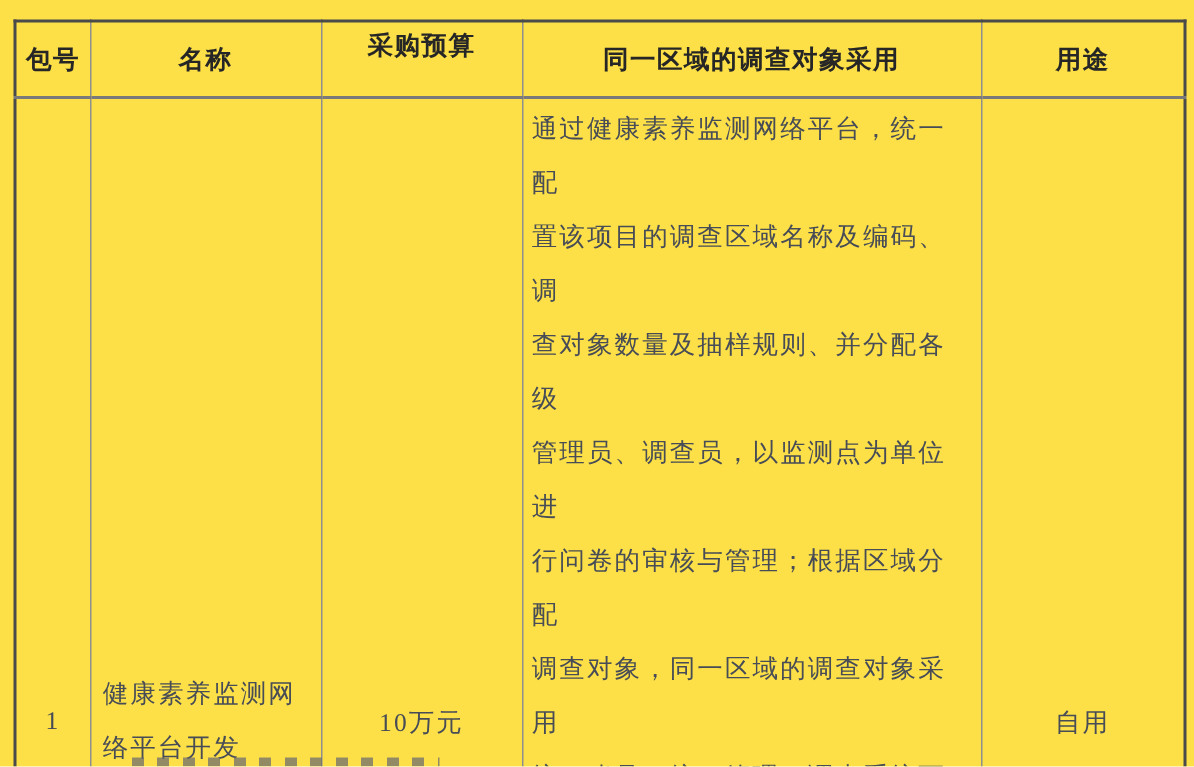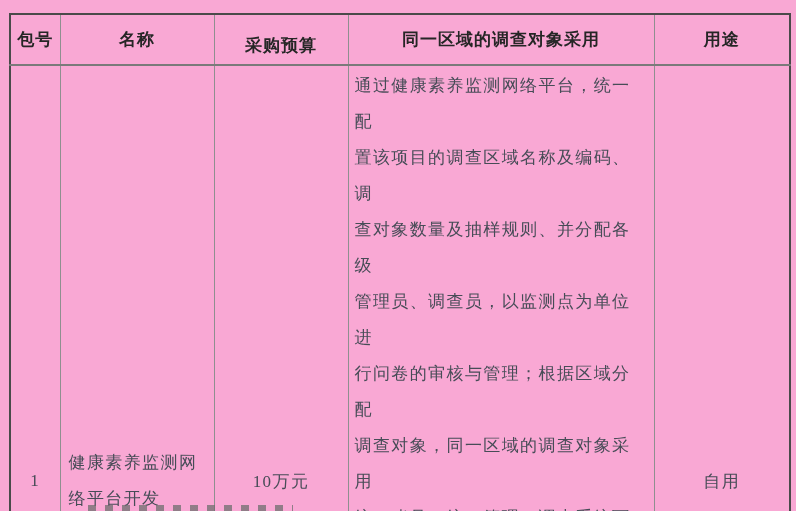--- a/index.html
+++ b/index.html
@@ -4,21 +4,21 @@
 <style>
   html, body {
     margin: 0;
     padding: 0;
     background: #ffffff;
   }
   .page {
     position: relative;
     width: 796px;
     height: 511px;
-    background: #f9a8d4;
+    background: #fde047;
     overflow: hidden;
     font-family: "Liberation Serif", serif;
   }
   table.doc-table {
     position: absolute;
     left: 9px;
     top: 13px;
     width: 780px;
     border-collapse: collapse;
     table-layout: fixed;
@@ -38,21 +38,21 @@
     font-weight: bold;
     color: #262626;
     text-align: center;
     vertical-align: middle;
     letter-spacing: 1px;
     border-bottom: 2px solid #7a7a7a;
     padding: 0;
   }
   tr.header-row th.budget-header {
     vertical-align: bottom;
-    padding-bottom: 7px;
+    padding-bottom: 22px;
   }
   tr.body-row {
     height: 433px;
   }
   tr.body-row td {
     font-size: 17px;
     color: #474c57;
     letter-spacing: 1.4px;
     vertical-align: middle;
   }

